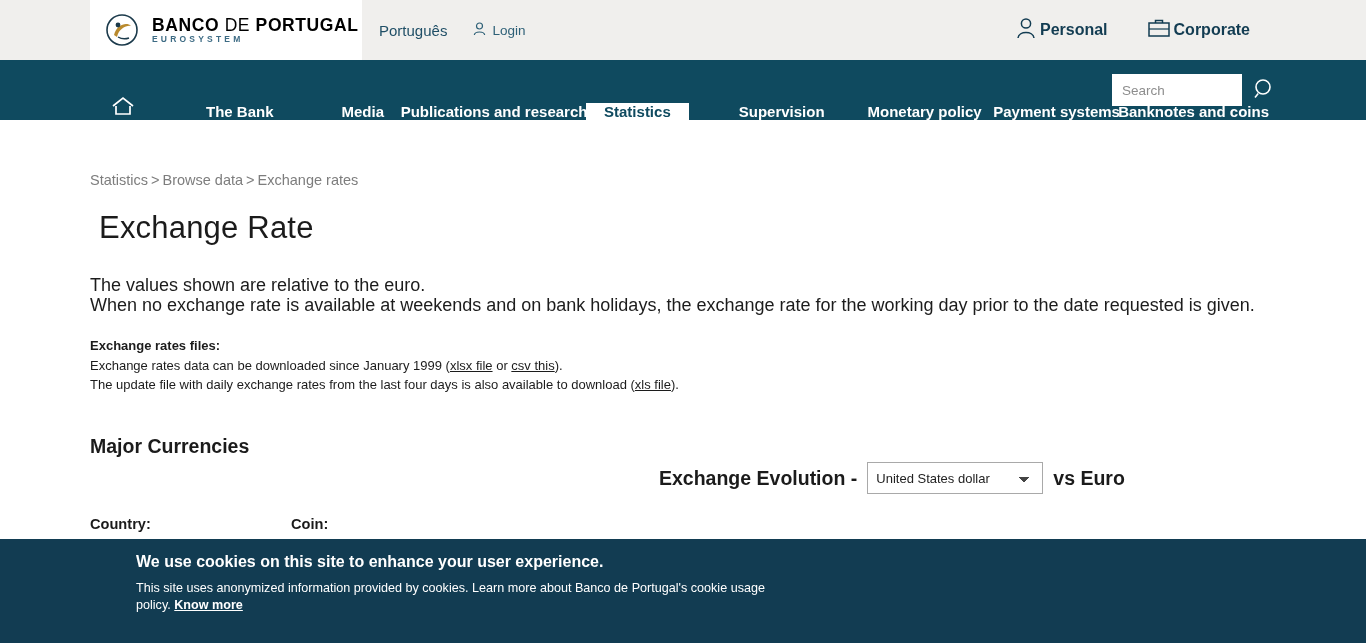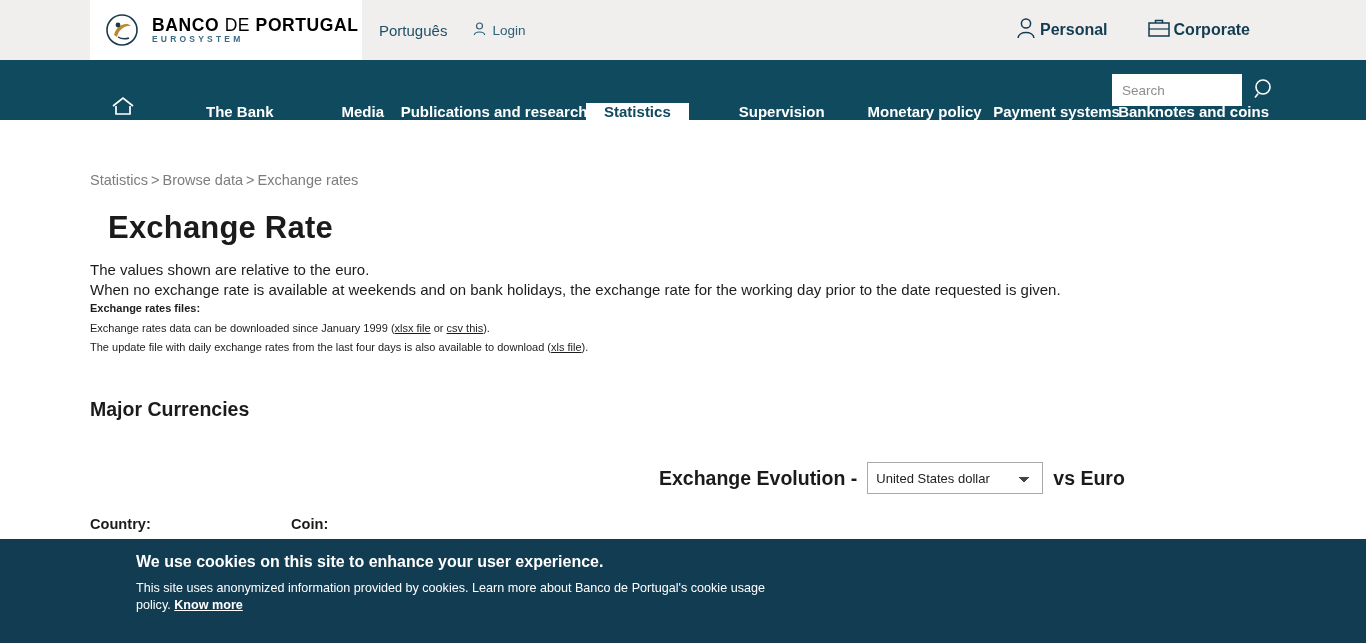--- a/index.html
+++ b/index.html
@@ -131,31 +131,31 @@
   .breadcrumb {
     margin-top: 52px;
     font-size: 14.5px;
     color: #7d7d7d;
   }
   .breadcrumb a { color: #7d7d7d; text-decoration: none; }
   .breadcrumb .sep { color: #7d7d7d; padding: 0 3px; }
   h1.page-title {
     font-size: 31px;
     color: #1b1b1b;
-    font-weight: 700;
-    margin: 22px 0 0 18px;
+    font-weight: 400;
+    margin: 22px 0 0 9px;
     letter-spacing: .2px;
   }
   .intro {
-    margin-top: 14px;
-    font-size: 15px;
+    margin-top: 30px;
+    font-size: 18px;
     color: #1c1c1c;
     line-height: 19.5px;
   }
-  .files-block { font-size: 11px; color: #1c1c1c; line-height: 19.5px; }
+  .files-block { margin-top: 21px; font-size: 13px; color: #1c1c1c; line-height: 19.5px; }
   .files-block .strong { font-weight: 700; }
   .files-block a { color: #1c1c1c; text-decoration: underline; }
   h2.section-title {
     font-size: 19.5px;
     font-weight: 700;
     color: #1b1b1b;
     margin: 40px 0 0 0;
   }
 
   .evolution-row {

